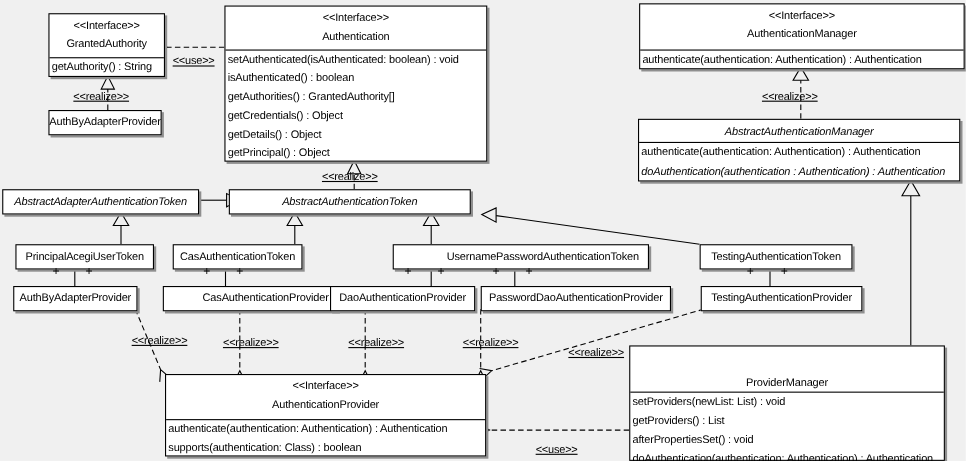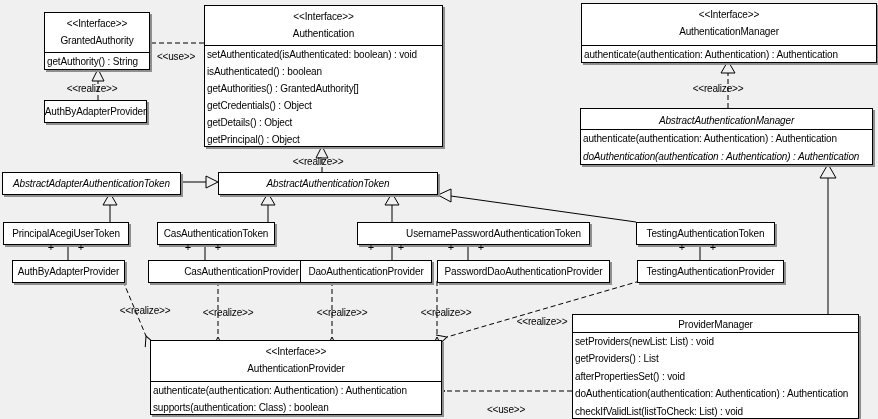--- a/index.html
+++ b/index.html
@@ -14,21 +14,21 @@
   }
   .title{text-align:center;line-height:17px;padding-top:2px;}
   .title .stereo{display:block;}
   .title .cname{display:block;}
   .single{display:flex;align-items:center;justify-content:center;text-align:center;}
   .methods{border-top:1px solid #000;}
   .m{white-space:nowrap;padding-left:2px;line-height:17px;}
   .italic{font-style:italic;}
   .edge-label{
     position:absolute;z-index:3;font-size:10px;letter-spacing:-0.2px;
-    white-space:nowrap;transform:translate(-50%,-50%);
+    white-space:nowrap;transform:translate(-50%,-50%);text-decoration:underline;
   }
   .plus{
     position:absolute;z-index:3;font-size:11px;transform:translate(-50%,-50%);
   }
 </style>
 </head>
 <body>
 
 <div class="stage">
 
@@ -147,25 +147,25 @@
     <div class="methods">
       <div class="m" style="line-height:18px;">authenticate(authentication: Authentication) : Authentication</div>
       <div class="m italic" style="line-height:18px;">doAuthentication(authentication : Authentication) : Authentication</div>
     </div>
   </div>
 
   <div class="uml-class single italic" style="left:2px;top:172px;width:177px;height:21px;">
     <span>AbstractAdapterAuthenticationToken</span>
   </div>
 
-  <div class="uml-class single italic" style="left:218px;top:172px;width:218px;height:21px;">
+  <div class="uml-class single italic" style="left:208px;top:172px;width:218px;height:21px;">
     <span>AbstractAuthenticationToken</span>
   </div>
 
-  <div class="uml-class single" style="left:3px;top:222px;width:124px;height:21px;text-align:right;">
+  <div class="uml-class single" style="left:14px;top:222px;width:124px;height:21px;text-align:right;">
     <span>PrincipalAcegiUserToken</span>
   </div>
   <div class="uml-class single" style="left:157px;top:222px;width:116px;height:21px;">
     <span>CasAuthenticationToken</span>
   </div>
   <div class="uml-class single" style="left:357px;top:222px;width:191px;height:21px;padding-left:40px;">
     <span>UsernamePasswordAuthenticationToken</span>
   </div>
   <div class="uml-class single" style="left:636px;top:222px;width:137px;height:21px;">
     <span>TestingAuthenticationToken</span>
@@ -192,21 +192,21 @@
       <span class="stereo">&lt;&lt;Interface&gt;&gt;</span>
       <span class="cname">AuthenticationProvider</span>
     </div>
     <div class="methods">
       <div class="m">authenticate(authentication: Authentication) : Authentication</div>
       <div class="m">supports(authentication: Class) : boolean</div>
     </div>
   </div>
 
   <div class="uml-class" style="left:572px;top:314px;width:285px;height:103px;">
-    <div class="title single" style="height:15px;">
+    <div class="title single" style="height:15px;margin-top:24px;">
       <span>ProviderManager</span>
     </div>
     <div class="methods">
       <div class="m" style="line-height:17.4px;">setProviders(newList: List) : void</div>
       <div class="m" style="line-height:17.4px;">getProviders() : List</div>
       <div class="m" style="line-height:17.4px;">afterPropertiesSet() : void</div>
       <div class="m" style="line-height:17.4px;">doAuthentication(authentication: Authentication) : Authentication</div>
       <div class="m" style="line-height:17.4px;">checkIfValidList(listToCheck: List) : void</div>
     </div>
   </div>

